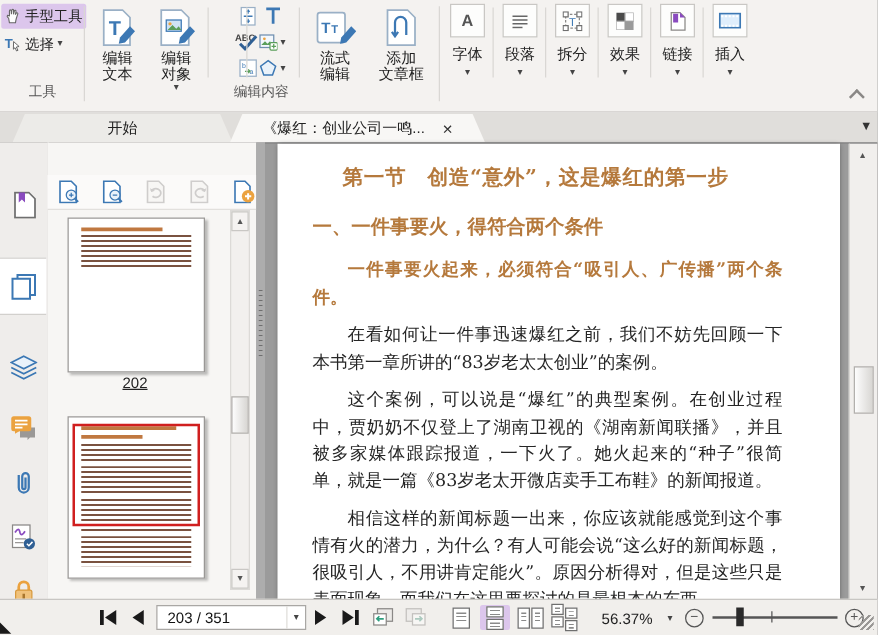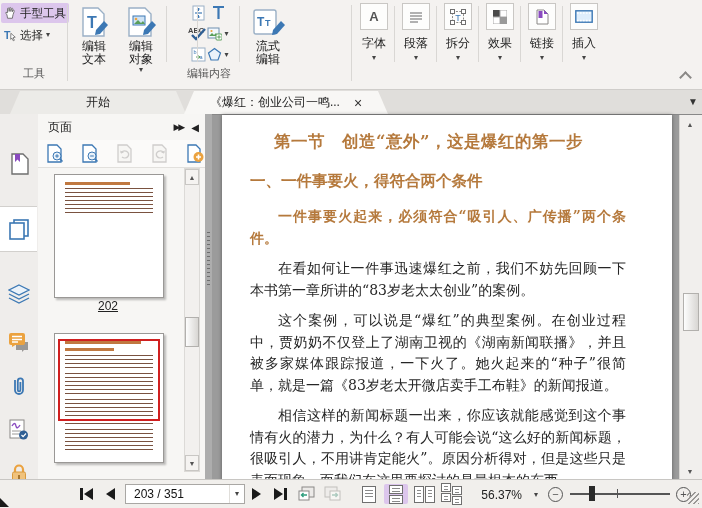--- a/index.html
+++ b/index.html
@@ -219,20 +219,30 @@
       <svg width="34" height="30" viewBox="0 0 34 30">
           <rect x="3" y="2" width="22" height="24" rx="2" fill="#fff" stroke="#9ab0c6" stroke-width="1.4"></rect>
           <text x="6" y="18" font-size="12" font-weight="bold" fill="#3c78b4" font-family="sans-serif">T</text>
           <text x="14" y="18" font-size="9" font-weight="bold" fill="#3c78b4" font-family="sans-serif">T</text>
           <path d="M22 22 L30 13 L34 17 L26 26 L21 27 Z" fill="#3c78b4"></path>
         </svg>
     </span>
     <span class="lbl">流式
 编辑</span>
   </div>
+  <div class="bigbtn" style="left:294px;width:54px;">
+    <span class="ic">
+      <svg width="28" height="32" viewBox="0 0 28 32">
+          <path d="M3 2 h16 l6 6 v22 h-22 z" fill="#fff" stroke="#9ab0c6" stroke-width="1.4"></path>
+          <path d="M9 22 V12 a4.5 4.5 0 0 1 9 0 V22 M6.5 19.5 L9 23 L11.5 19.5" fill="none" stroke="#3c78b4" stroke-width="1.8"></path>
+        </svg>
+    </span>
+    <span class="lbl">添加
+文章框</span>
+  </div>
 
   <div class="vsep" style="left:351px;"></div>
 
   <div class="rbtn" style="left:356px;width:36px;">
     <span class="icbox">
         <span style="font-size:13px;color:#555;font-weight:bold;">A</span>
       </span>
     <span class="lbl">字体</span>
     <span class="caret">▾</span>
   </div>
@@ -361,25 +371,20 @@
     <div class="striptab" style="top:338px;">
       <svg width="20" height="22" viewBox="0 0 20 22">
           <path d="M6 9 V6.5 a4 4 0 0 1 8 0 V9" fill="none" stroke="#eba23f" stroke-width="2.2"></path>
           <rect x="3.5" y="9" width="13" height="10" rx="1.5" fill="#f0c27c" stroke="#d89a3e"></rect>
           <rect x="9" y="12" width="2" height="4" fill="#a8762e"></rect>
         </svg>
     </div>
   </div>
 
   <div class="panel">
-    <div class="panel-head">
-      <span class="title">页面</span>
-      <span style="margin-left:auto;font-size:9px;letter-spacing:-2px;color:#222;">▶▶</span>
-      <span style="margin:0 6px 0 8px;font-size:10px;color:#222;">◀</span>
-    </div>
     <div class="panel-tools">
       <svg width="18" height="19" viewBox="0 0 18 19">
           <path d="M2 1 h9 l4 4 v13 h-13 z" fill="#fff" stroke="#3c78b4" stroke-width="1.3"></path>
           <circle cx="11" cy="12" r="4" fill="#eaf2fa" stroke="#3c78b4"></circle>
           <path d="M9.2 12 h3.6 M11 10.2 v3.6" stroke="#3c78b4"></path>
           <path d="M13.8 14.8 L16.5 17.5" stroke="#3c78b4" stroke-width="1.6"></path>
         </svg>
       <svg width="18" height="19" viewBox="0 0 18 19">
           <path d="M2 1 h9 l4 4 v13 h-13 z" fill="#fff" stroke="#3c78b4" stroke-width="1.3"></path>
           <circle cx="11" cy="12" r="4" fill="#eaf2fa" stroke="#3c78b4"></circle>

